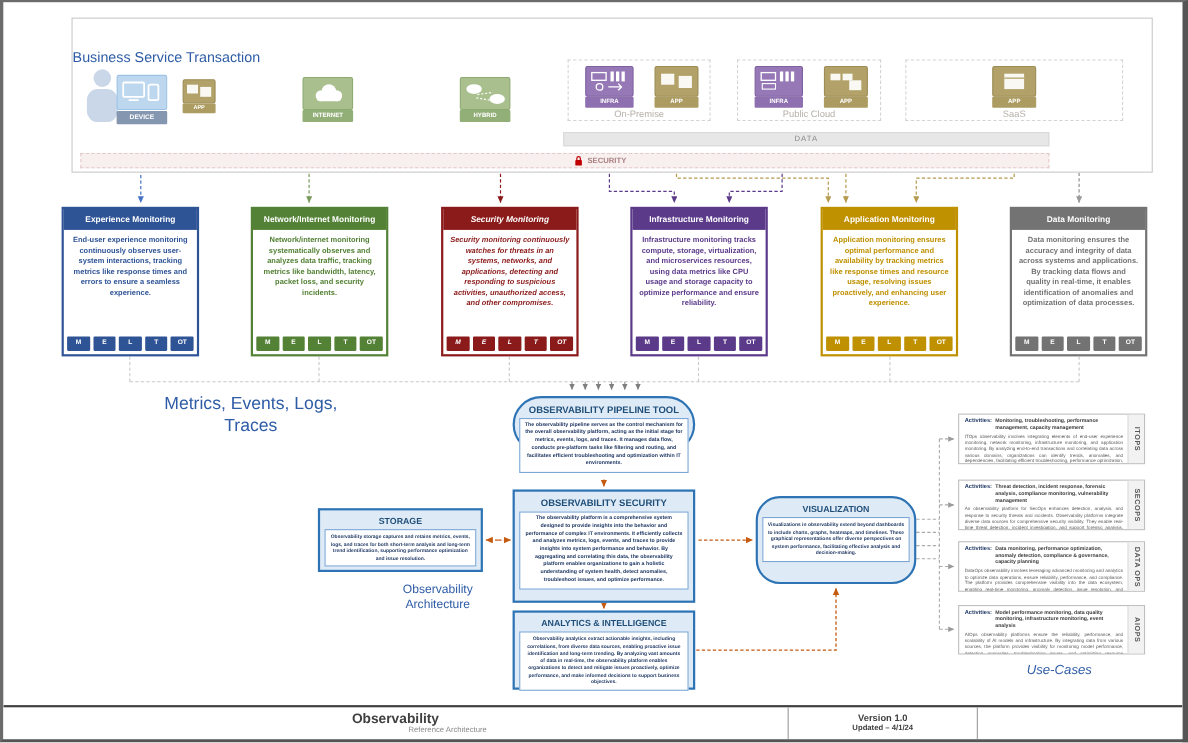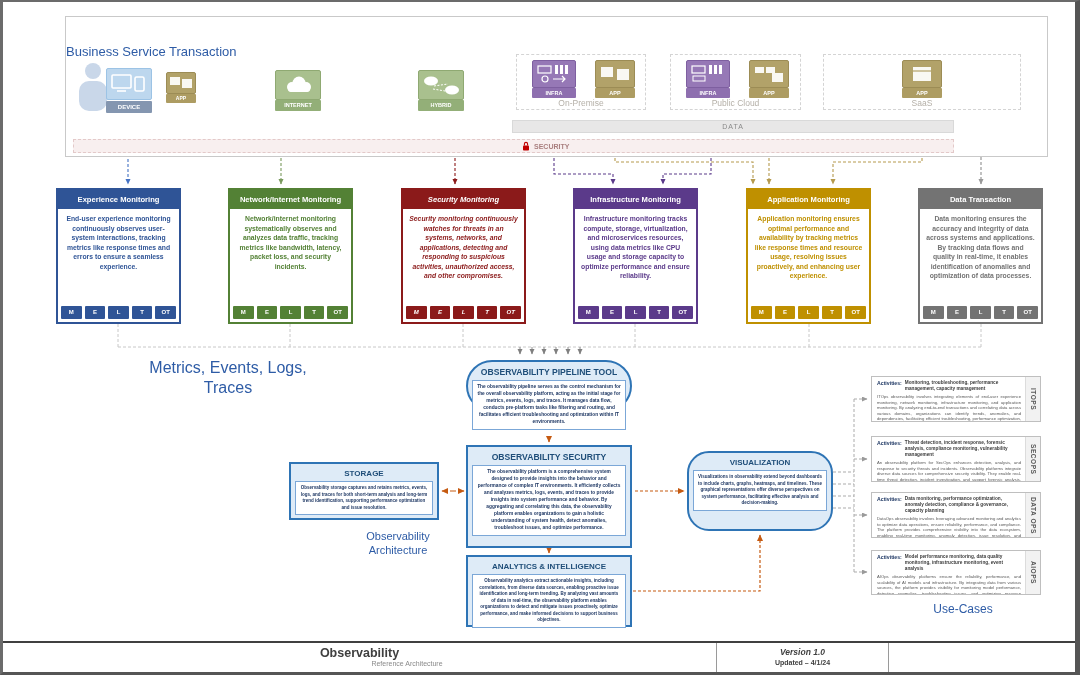--- a/index.html
+++ b/index.html
@@ -44,21 +44,21 @@
   .uc .bd{color:#595959;font-size:4.2px;line-height:1.3;text-align:justify;}
   .uc .tag{width:14px;background:#f2f2f2;border-left:1px solid #dcdcdc;display:flex;align-items:center;justify-content:center;}
   .uc .tag span{writing-mode:vertical-rl;color:#595959;font-weight:bold;font-size:6.6px;letter-spacing:.5px;}
   
   .footer{position:absolute;left:0;right:0;bottom:0;height:29px;border-top:2px solid #404040;display:flex;background:#fff;z-index:3;}
   .fc{box-sizing:border-box;height:100%;}
   .fc1{width:714px;border-right:1px solid #9a9a9a;text-align:center;}
   .fc1 .t{font-size:12.5px;font-weight:bold;color:#404040;margin-top:3px;}
   .fc1 .s{font-size:7px;color:#8a8a8a;padding-left:95px;}
   .fc2{width:172px;border-right:1px solid #9a9a9a;text-align:center;}
-  .fc2 .v{font-size:8.5px;font-weight:bold;color:#404040;margin-top:4px;font-style:italic;}
+  .fc2 .v{font-size:8.5px;font-weight:bold;color:#404040;margin-top:4px;}
   .fc2 .u{font-size:7px;font-weight:bold;color:#404040;margin-top:2px;}
   .fc3{flex:1;position:relative;text-align:center;}
   .fc3 .p{position:absolute;top:3px;left:22px;font-size:4.5px;color:#9ba6b5;}
   .fc3 .logo{font-size:15px;font-weight:bold;color:#6a6a6a;letter-spacing:.5px;margin-top:8px;display:inline-block;}
   .fc3 .logo .dot{display:inline-block;width:3.5px;height:3.5px;background:#29abe2;margin-left:1px;vertical-align:top;margin-top:1px;}
 </style>
 </head>
 <body>
 
 <div id="stage">
@@ -339,36 +339,36 @@
     <div class="bd">Application monitoring ensures optimal <b>performance</b> and <b>availability</b> by tracking metrics like <b>response times</b> and <b>resource usage</b>, resolving issues proactively, and enhancing user experience.</div>
     <div class="melt">
         <span>M</span>
         <span>E</span>
         <span>L</span>
         <span>T</span>
         <span>OT</span>
       </div>
   </div>
   <div class="abs mon" style="left: 915px; top: 186px; --c: #737373;">
-    <div class="hd">Data Transaction</div>
+    <div class="hd">Data Monitoring</div>
     <div class="bd">Data monitoring ensures the <b>accuracy and integrity</b> of data across systems and applications. By tracking data flows and quality in real-time, it enables identification of anomalies and optimization of data processes.</div>
     <div class="melt">
         <span>M</span>
         <span>E</span>
         <span>L</span>
         <span>T</span>
         <span>OT</span>
       </div>
   </div>
 
   <div class="abs bluelab" style="left:130px;top:356px;width:190px;font-size:16px;">Metrics, Events, Logs,
 Traces</div>
   <div class="abs bluelab" style="left:330px;top:528px;width:130px;font-size:11px;">Observability
 Architecture</div>
-  <div class="abs bluelab" style="left:900px;top:600px;width:120px;font-size:12px;">Use-Cases</div>
+  <div class="abs bluelab" style="left:900px;top:600px;width:120px;font-size:12px;font-style:italic;">Use-Cases</div>
 
   <div class="abs cb" style="left:463px;top:358px;width:166px;height:52px;border-radius:30px;">
     <div class="t">OBSERVABILITY PIPELINE TOOL</div>
     <div class="in">The observability pipeline serves as the <b>control mechanism</b> for the overall observability platform, acting as the initial stage for metrics, events, logs, and traces. It manages <b>data flow</b>, conducts pre-platform tasks like <b>filtering and routing</b>, and facilitates efficient troubleshooting and optimization within IT environments.</div>
   </div>
   <div class="abs cb" style="left:463px;top:443px;width:166px;height:103px;">
     <div class="t">OBSERVABILITY SECURITY</div>
     <div class="in">The observability platform is a comprehensive system designed to provide insights into the <b>behavior</b> and <b>performance</b> of complex IT environments. It efficiently <b>collects and analyzes</b> metrics, logs, events, and traces to provide insights into system performance and behavior. By <b>aggregating</b> and correlating this data, the observability platform enables organizations to gain a holistic understanding of system health, detect anomalies, troubleshoot issues, and optimize performance.</div>
   </div>
   <div class="abs cb sm" style="left:286px;top:460px;width:150px;height:58px;">

